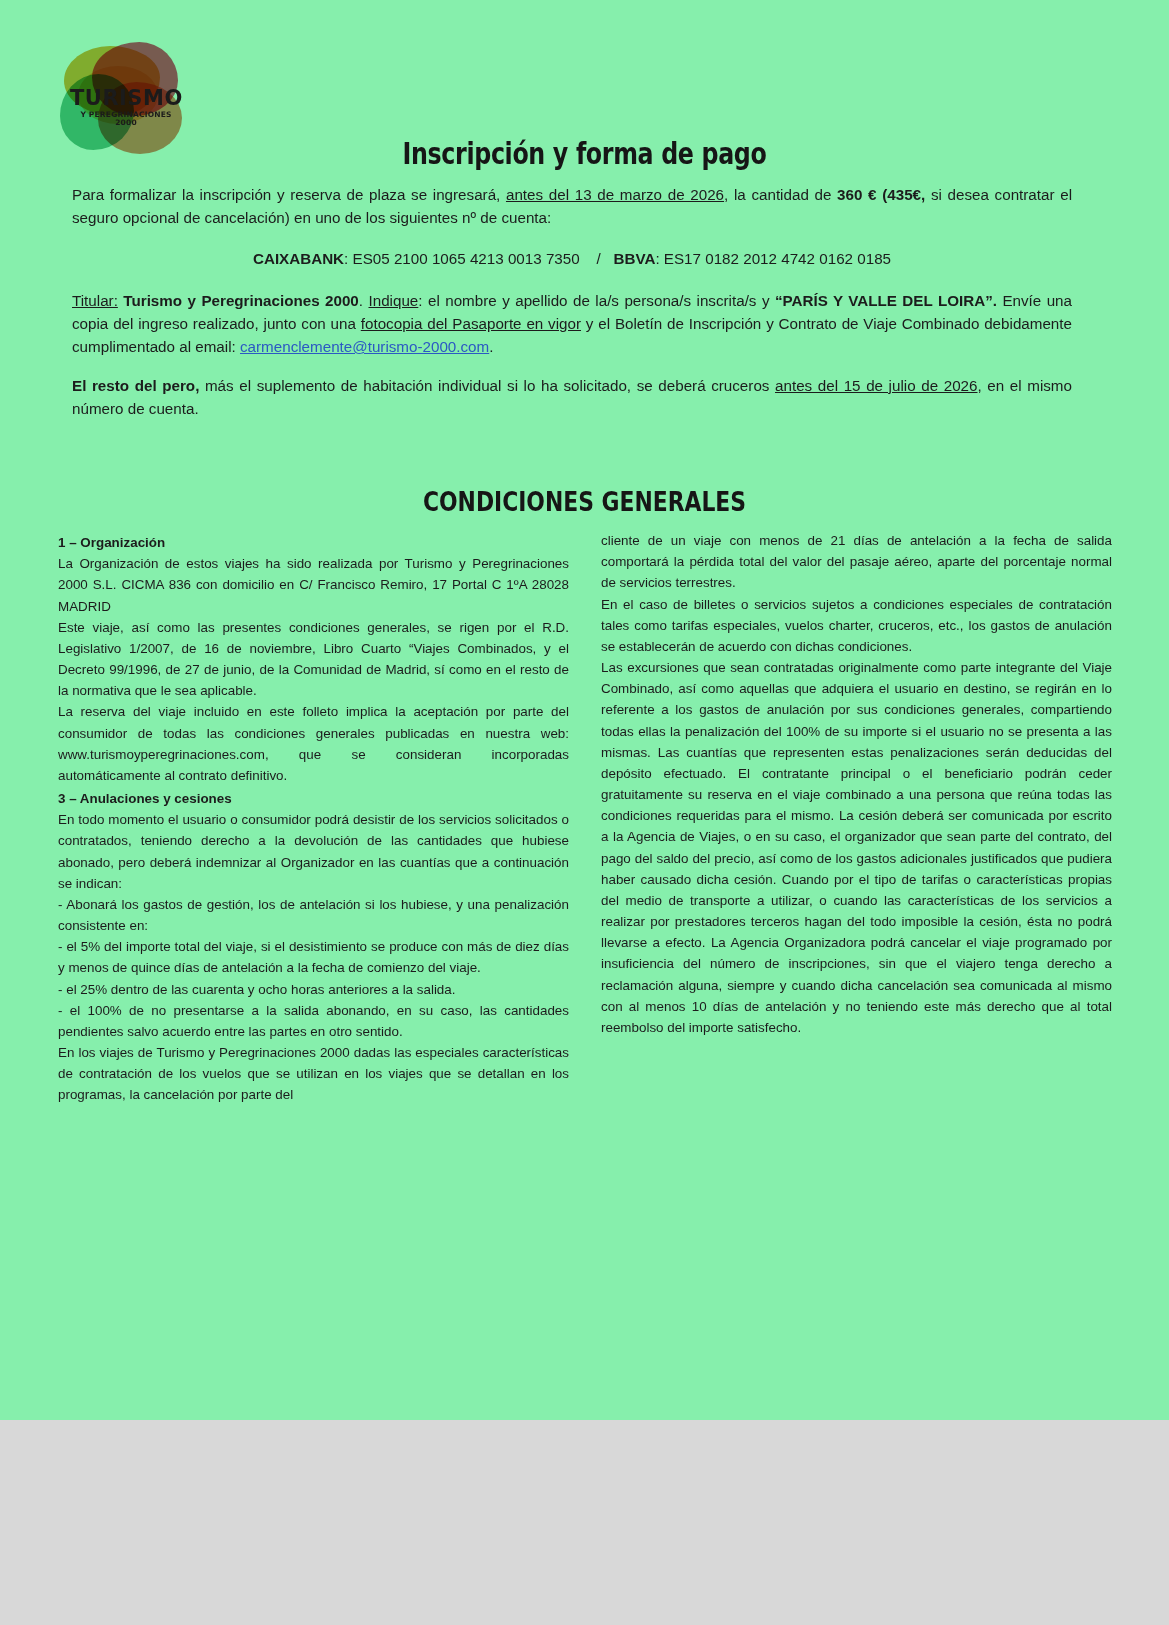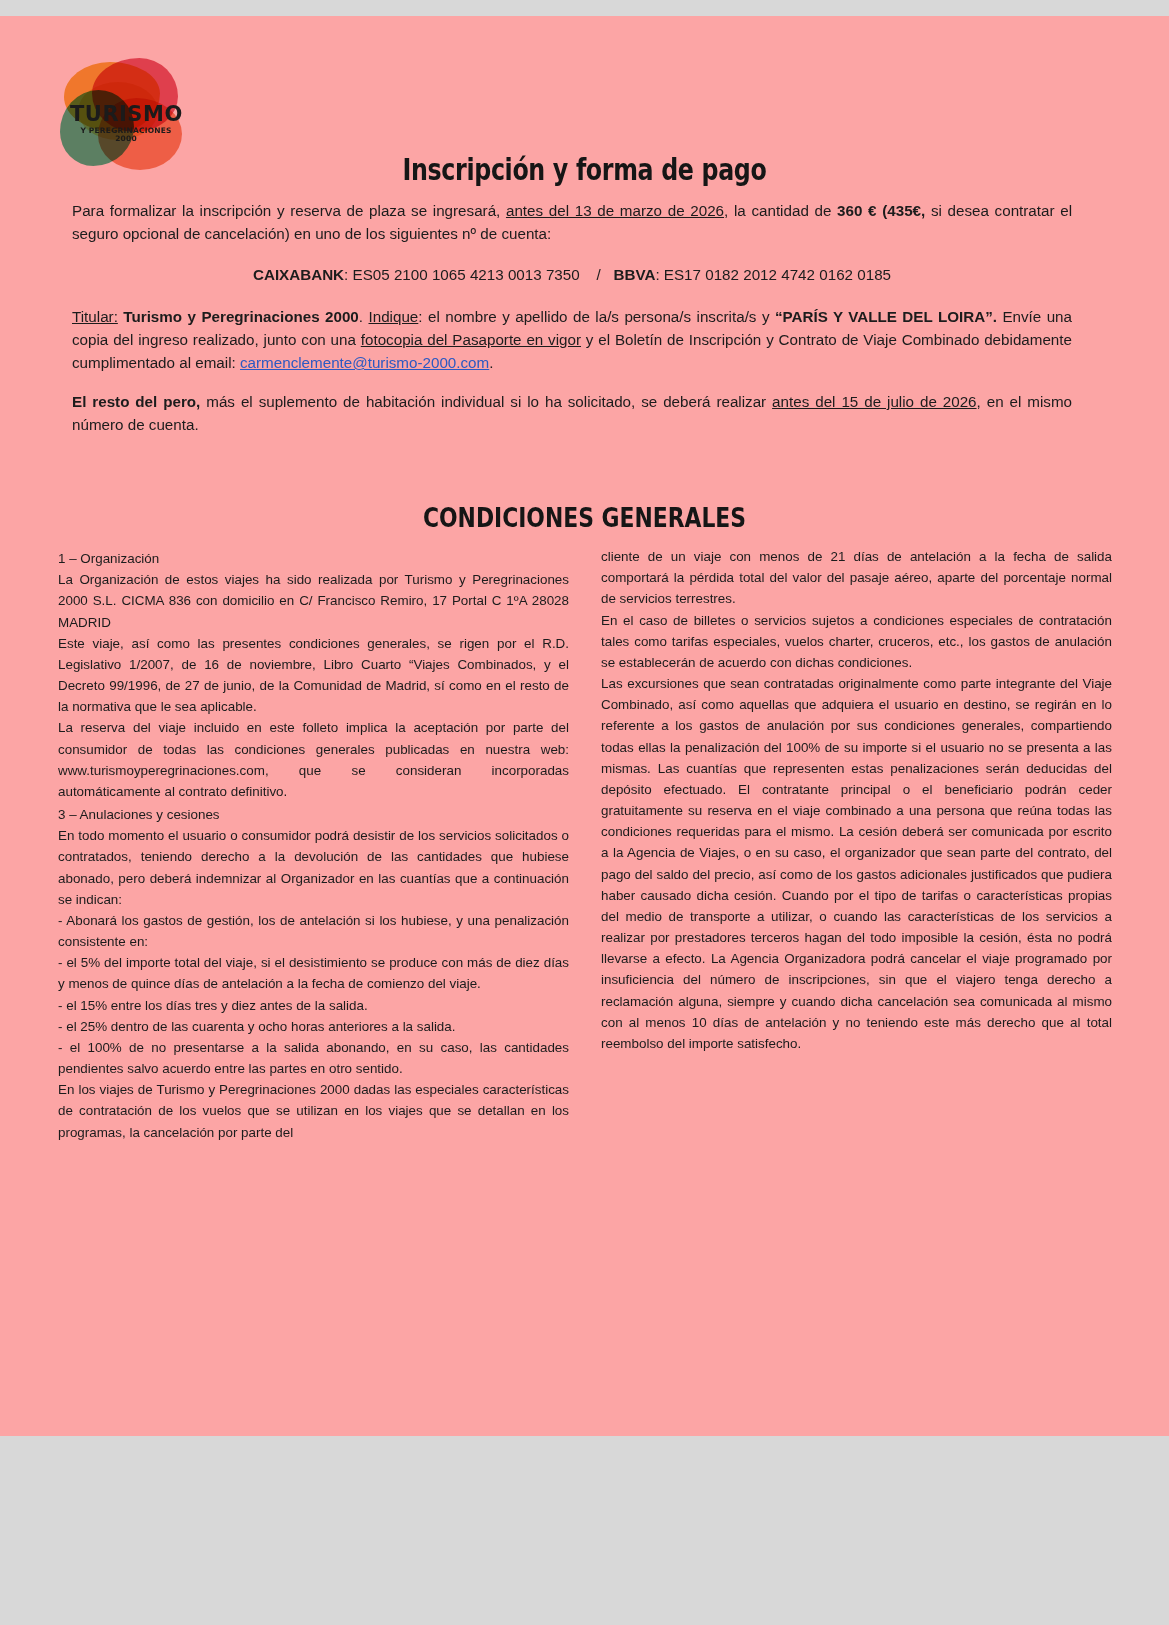--- a/index.html
+++ b/index.html
@@ -7,22 +7,22 @@
     padding: 0;
     background: #d8d8d8;
   }
   body {
     font-family: "Liberation Sans", sans-serif;
   }
   .page {
     position: relative;
     width: 1169px;
     height: 1420px;
-    background: #fca5a5;
-    margin: 16px auto;
+    background: #86efac;
+    margin: 0 auto;
     overflow: hidden;
   }
 
   
   .logo-wrap {
     position: absolute;
     left: 58px;
     top: 40px;
     width: 128px;
     height: 118px;
@@ -129,21 +129,21 @@
     gap: 32px;
   }
   .col {
     width: 511px;
     font-size: 13.4px;
     line-height: 1.58;
     color: #1c1c1c;
     text-align: justify;
   }
   .col p { margin: 0; }
-  .col p.h { font-weight: normal; margin-top: 2px; }
+  .col p.h { font-weight: bold; margin-top: 2px; }
 
   
   .footer {
     position: absolute;
     left: 0;
     top: 1498px;
     width: 1169px;
     text-align: center;
     font-family: "DejaVu Sans Condensed", "DejaVu Sans", sans-serif;
     font-weight: bold;
@@ -171,36 +171,35 @@
 
   <h1 class="doc-title">Inscripción y forma de pago</h1>
 
   <div class="intro">
     <p><span>Para formalizar la inscripción y reserva de plaza se ingresará, </span><span class="u">antes del 13 de marzo de 2026</span><span>, la cantidad de </span><b>360 € (435€,</b><span> si desea contratar el seguro opcional de cancelación) en uno de los siguientes nº de cuenta:</span></p>
 
     <p class="accounts"><b>CAIXABANK</b><span>: ES05 2100 1065 4213 0013 7350</span>&nbsp;&nbsp;&nbsp;&nbsp;<span>/</span>&nbsp;&nbsp;&nbsp;<b>BBVA</b><span>: ES17 0182 2012 4742 0162 0185</span></p>
 
     <p><span class="u">Titular:</span><b> Turismo y Peregrinaciones 2000</b><span>. </span><span class="u">Indique</span><span>: el nombre y apellido de la/s persona/s inscrita/s y </span><b>“PARÍS Y VALLE DEL LOIRA”.</b><span> Envíe una copia del ingreso realizado, junto con una </span><span class="u">fotocopia del Pasaporte en vigor</span><span> y el Boletín de Inscripción y Contrato de Viaje Combinado debidamente cumplimentado al email: </span><a class="link" href="#">carmenclemente@turismo-2000.com</a><span>.</span></p>
 
-    <p><b>El resto del pero,</b><span> más el suplemento de habitación individual si lo ha solicitado, se deberá realizar </span><span class="u">antes del 15 de julio de 2026</span><span>, en el mismo número de cuenta.</span></p>
+    <p><b>El resto del pero,</b><span> más el suplemento de habitación individual si lo ha solicitado, se deberá cruceros </span><span class="u">antes del 15 de julio de 2026</span><span>, en el mismo número de cuenta.</span></p>
   </div>
 
   <h2 class="cond-title">CONDICIONES GENERALES</h2>
 
   <div class="cols">
     <div class="col" id="col-left">
         <p class="h">1 – Organización</p>
         <p>La Organización de estos viajes ha sido realizada por Turismo y Peregrinaciones 2000 S.L. CICMA 836 con domicilio en C/ Francisco Remiro, 17 Portal C 1ºA 28028 MADRID</p>
         <p>Este viaje, así como las presentes condiciones generales, se rigen por el R.D. Legislativo 1/2007, de 16 de noviembre, Libro Cuarto “Viajes Combinados, y el Decreto 99/1996, de 27 de junio, de la Comunidad de Madrid, sí como en el resto de la normativa que le sea aplicable.</p>
         <p>La reserva del viaje incluido en este folleto implica la aceptación por parte del consumidor de todas las condiciones generales publicadas en nuestra web: www.turismoyperegrinaciones.com, que se consideran incorporadas automáticamente al contrato definitivo.</p>
         <p class="h">3 – Anulaciones y cesiones</p>
         <p>En todo momento el usuario o consumidor podrá desistir de los servicios solicitados o contratados, teniendo derecho a la devolución de las cantidades que hubiese abonado, pero deberá indemnizar al Organizador en las cuantías que a continuación se indican:</p>
         <p>- Abonará los gastos de gestión, los de antelación si los hubiese, y una penalización consistente en:</p>
         <p>- el 5% del importe total del viaje, si el desistimiento se produce con más de diez días y menos de quince días de antelación a la fecha de comienzo del viaje.</p>
-        <p>- el 15% entre los días tres y diez antes de la salida.</p>
         <p>- el 25% dentro de las cuarenta y ocho horas anteriores a la salida.</p>
         <p>- el 100% de no presentarse a la salida abonando, en su caso, las cantidades pendientes salvo acuerdo entre las partes en otro sentido.</p>
         <p>En los viajes de Turismo y Peregrinaciones 2000 dadas las especiales características de contratación de los vuelos que se utilizan en los viajes que se detallan en los programas, la cancelación por parte del</p>
       </div>
     <div class="col" id="col-right">
         <p>cliente de un viaje con menos de 21 días de antelación a la fecha de salida comportará la pérdida total del valor del pasaje aéreo, aparte del porcentaje normal de servicios terrestres.</p>
         <p>En el caso de billetes o servicios sujetos a condiciones especiales de contratación tales como tarifas especiales, vuelos charter, cruceros, etc., los gastos de anulación se establecerán de acuerdo con dichas condiciones.</p>
         <p>Las excursiones que sean contratadas originalmente como parte integrante del Viaje Combinado, así como aquellas que adquiera el usuario en destino, se regirán en lo referente a los gastos de anulación por sus condiciones generales, compartiendo todas ellas la penalización del 100% de su importe si el usuario no se presenta a las mismas. Las cuantías que representen estas penalizaciones serán deducidas del depósito efectuado. El contratante principal o el beneficiario podrán ceder gratuitamente su reserva en el viaje combinado a una persona que reúna todas las condiciones requeridas para el mismo. La cesión deberá ser comunicada por escrito a la Agencia de Viajes, o en su caso, el organizador que sean parte del contrato, del pago del saldo del precio, así como de los gastos adicionales justificados que pudiera haber causado dicha cesión. Cuando por el tipo de tarifas o características propias del medio de transporte a utilizar, o cuando las características de los servicios a realizar por prestadores terceros hagan del todo imposible la cesión, ésta no podrá llevarse a efecto. La Agencia Organizadora podrá cancelar el viaje programado por insuficiencia del número de inscripciones, sin que el viajero tenga derecho a reclamación alguna, siempre y cuando dicha cancelación sea comunicada al mismo con al menos 10 días de antelación y no teniendo este más derecho que al total reembolso del importe satisfecho.</p>
       </div>
   </div>

